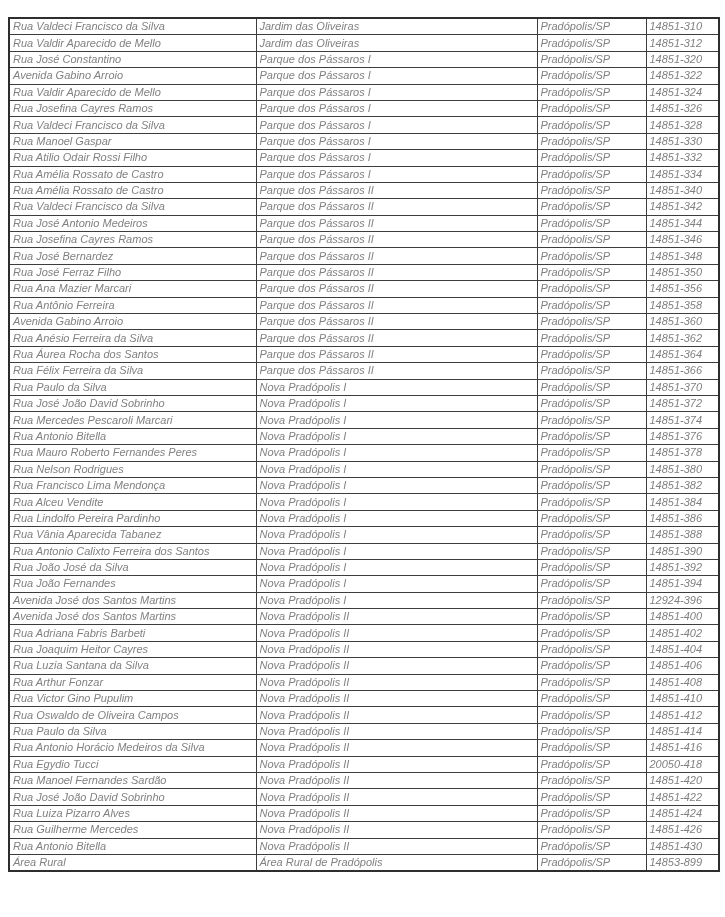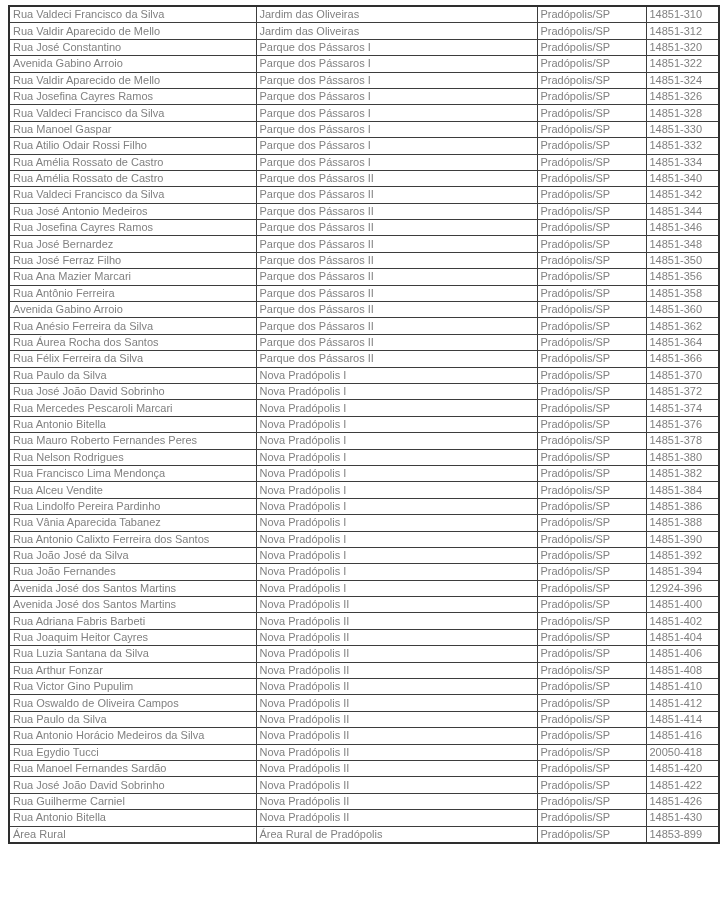--- a/index.html
+++ b/index.html
@@ -12,25 +12,26 @@
   }
   .page {
     position: relative;
     width: 725px;
     height: 917px;
     font-family: "Liberation Sans", "DejaVu Sans", sans-serif;
   }
   table.cep-table {
     position: absolute;
     left: 8px;
-    top: 5px;
+    top: 17px;
     width: 710px;
     border-collapse: collapse;
     table-layout: fixed;
     border: 2px solid #2e2e2e;
+    font-style: italic;
   }
   table.cep-table td {
     border: 1px solid #3d3d3d;
     height: 15.4px;
     padding: 0 3px;
     font-size: 11px;
     line-height: 13px;
     color: #818181;
     white-space: nowrap;
     overflow: hidden;
@@ -335,21 +336,27 @@
           <td>Pradópolis/SP</td>
           <td>14851-420</td>
         </tr>
         <tr>
           <td>Rua José João David Sobrinho</td>
           <td>Nova Pradópolis II</td>
           <td>Pradópolis/SP</td>
           <td>14851-422</td>
         </tr>
         <tr>
-          <td>Rua Guilherme Carniel</td>
+          <td>Rua Luiza Pizarro Alves</td>
+          <td>Nova Pradópolis II</td>
+          <td>Pradópolis/SP</td>
+          <td>14851-424</td>
+        </tr>
+        <tr>
+          <td>Rua Guilherme Mercedes</td>
           <td>Nova Pradópolis II</td>
           <td>Pradópolis/SP</td>
           <td>14851-426</td>
         </tr>
         <tr>
           <td>Rua Antonio Bitella</td>
           <td>Nova Pradópolis II</td>
           <td>Pradópolis/SP</td>
           <td>14851-430</td>
         </tr>

